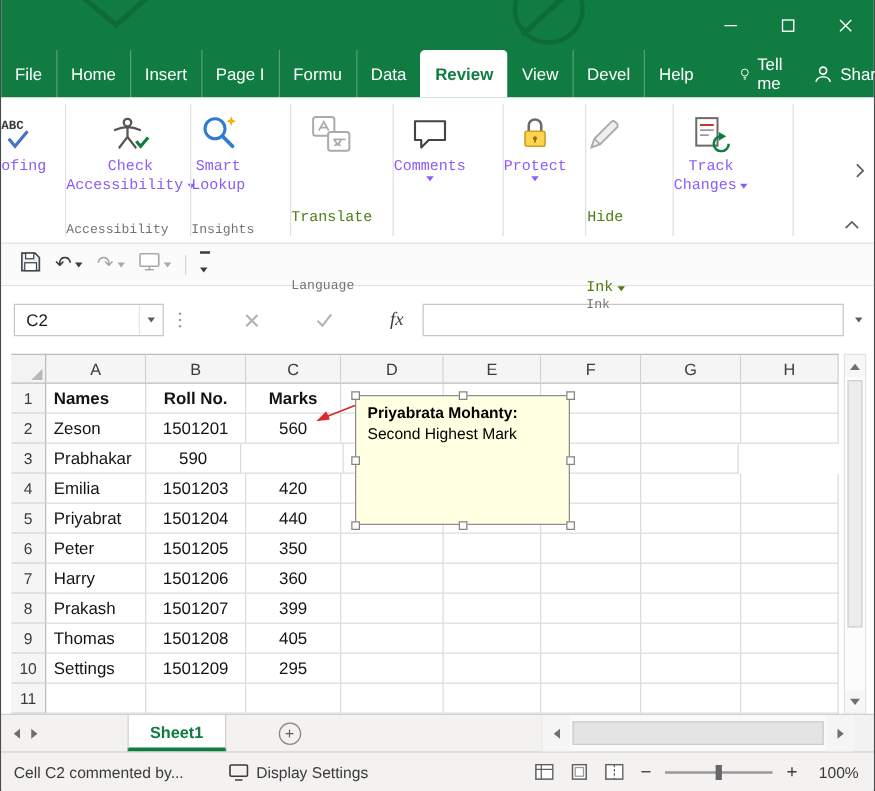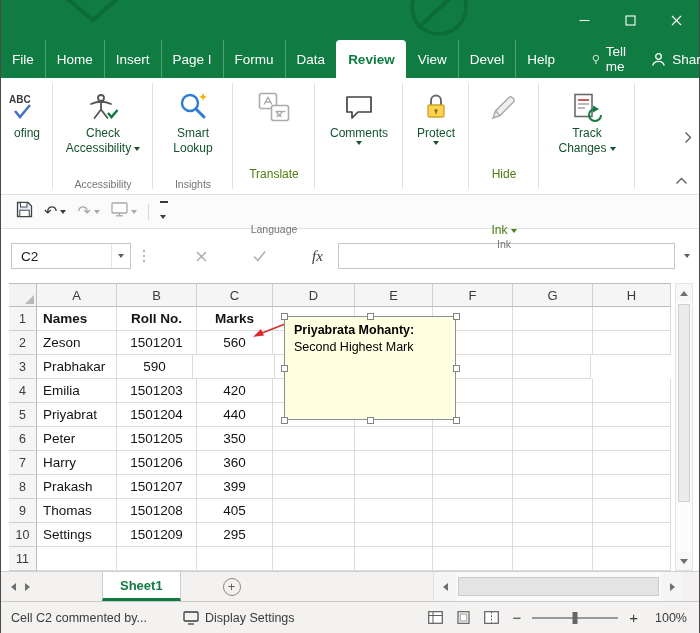--- a/index.html
+++ b/index.html
@@ -21,25 +21,25 @@
   .tabs .mtab + .mtab { border-left:1px solid rgba(255,255,255,.28); }
   .mtab.active { background:#fff; color:#107C41; font-weight:700; border-radius:4px 4px 0 0; border-left-color:transparent; }
   .mtab.active + .mtab { border-left-color:transparent; }
   .vline { width:1px; background:rgba(255,255,255,.4); height:16px; align-self:center; margin:0 8px; }
   .tellme, .share { display:flex; align-items:center; gap:6px; font-size:13.5px; padding:0 10px; }
   .share { margin-left:auto; margin-right:18px; }
 
   
   .ribbon { height:117px; background:#fff; border-bottom:1px solid #E3E1DF; display:flex; position:relative; flex:none; }
   .rgroups { display:flex; height:100%; }
-  .rgroup { display:flex; flex-direction:column; align-items:center; height:100%; padding-top:8px; position:relative; flex:none; }
+  .rgroup { display:flex; flex-direction:column; align-items:flex-start; height:100%; padding-top:8px; position:relative; flex:none;font-family:Liberation Mono, monospace; }
   .rgroup::after { content:""; position:absolute; right:0; top:5px; bottom:5px; width:1px; background:#E3E1DF; }
   .rbtn { display:flex; flex-direction:column; align-items:center; }
   .ricon { height:36px; display:flex; align-items:flex-end; justify-content:center; margin-bottom:4px; }
-  .rline { font-size:12px; line-height:15px; color:#14532d; white-space:nowrap; display:flex; align-items:center; gap:3px; }
+  .rline { font-size:12px; line-height:15px; color:#8b5cf6; white-space:nowrap; display:flex; align-items:center; gap:3px; }
   .rdisabled .rline { color:#4d7c0f;margin-top:41px; }
   .rgroup-label { margin-top:auto; font-size:10.5px; color:#767472; padding-bottom:3px; height:16px; white-space:nowrap; }
   .rgroup.partial { overflow:hidden; }
   .rgroup.partial .ricon { margin-left:-8px; }
   .caret { display:inline-block; width:0; height:0; border-left:3.5px solid transparent; border-right:3.5px solid transparent; border-top:4px solid currentColor; }
   .ribbon-more { position:absolute; right:3px; top:48px; padding:4px; }
   .ribbon-collapse { position:absolute; right:8px; bottom:2px; padding:3px; }
 
   
   .qat { height:34px; display:flex; align-items:center; gap:1px; padding-left:10px; background:#FBFBFB; border-bottom:1px solid #E3E1DF; flex:none; }

